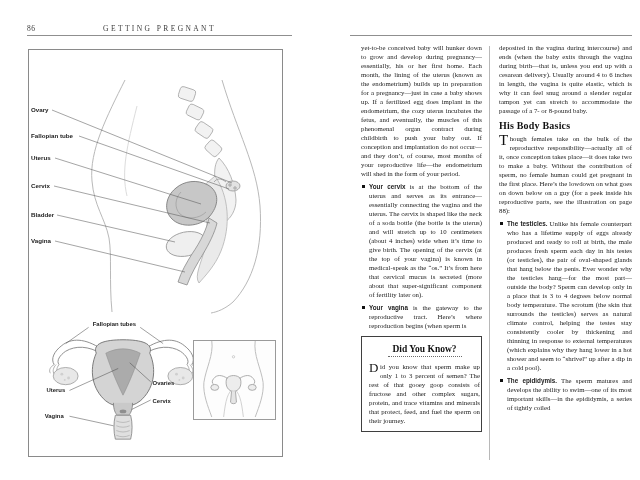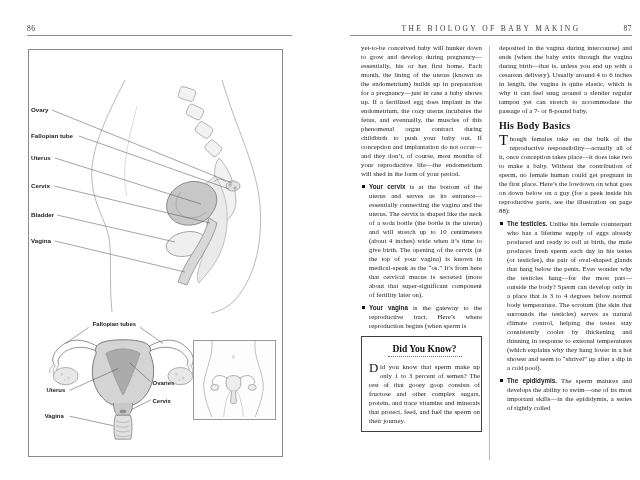--- a/index.html
+++ b/index.html
@@ -32,20 +32,21 @@
   .dyk-title{text-align:center;font-size:9.5px;font-weight:bold;color:#111;}
   .dyk-rule{width:74px;border-top:1px dotted #6a6a6a;height:0;margin:2px auto 5px auto;}
   .dyk .body-text{margin:0;}
   svg text{font-family:"Liberation Sans", sans-serif;font-weight:bold;fill:#222;}
 </style>
 </head>
 <body>
 
 <div class="abs" style="left:0;top:0;width:320px;height:436px;">
   <span class="abs pagenum" style="left:27px;top:24px;">86</span>
+  <div class="abs runhead" style="left:27px;top:24px;width:265px;">GETTING PREGNANT</div>
   <div class="abs hrule" style="left:27px;top:35px;width:265px;"></div>
 
   <div class="abs inside-box" style="left:28px;top:49px;width:253px;height:406px;">
 
     <svg class="abs" style="left:0;top:26px;" width="249" height="238" viewBox="0 0 249 238">
       <g stroke="#b9b9b9" fill="none" stroke-width="1">
         <path d="M96,4 C78,40 60,75 63,105 C65,130 76,142 80,162 C83,180 80,205 83,236"></path>
         <path d="M193,4 C208,55 228,90 231,130 C234,172 224,205 204,226 C196,233 188,236 182,237"></path>
         <path d="M108,30 C98,70 92,95 98,120" stroke="#dcdcdc"></path>
       </g>
@@ -146,24 +147,20 @@
           <ellipse cx="21" cy="47" rx="4" ry="3"></ellipse>
           <ellipse cx="59" cy="47" rx="4" ry="3"></ellipse>
           <path d="M38,51 L37,62 C38,64 42,64 43,62 L42,51" fill="#e5e5e5"></path>
         </g>
       </svg>
     </div>
   </div>
 </div>
 
 <div class="abs" style="left:320px;top:0;width:320px;height:480px;">
-  <div class="abs" style="left:30px;top:24px;width:282px;">
-    <div class="runhead">THE BIOLOGY OF BABY MAKING</div>
-    <span class="abs pagenum" style="right:0;top:0;">87</span>
-  </div>
   <div class="abs hrule" style="left:30px;top:35px;width:282px;"></div>
 
   <div class="col" style="left:41px;width:121px;">
     <p class="body-text">yet-to-be conceived baby will hunker down to grow and develop during pregnancy—essentially, his or her first home. Each month, the lining of the uterus (known as the endometrium) builds up in preparation for a pregnancy—just in case a baby shows up. If a fertilized egg does implant in the endometrium, the cozy uterus incubates the fetus, and eventually, the muscles of this phenomenal organ contract during childbirth to push your baby out. If conception and implantation do not occur—and they don’t, of course, most months of your reproductive life—the endometrium will shed in the form of your period.</p>
 
     <div class="bullet body-text">
       <span class="marker"></span><span class="lead">Your cervix</span><span> is at the bottom of the uterus and serves as its entrance—essentially connecting the vagina and the uterus. The cervix is shaped like the neck of a soda bottle (the bottle is the uterus) and will stretch up to 10 centimeters (about 4 inches) wide when it’s time to give birth. The opening of the cervix (at the top of your vagina) is known in medical-speak as the “os.” It’s from here that cervical mucus is secreted (more about that super-significant component of fertility later on).</span>
     </div>
 
     <div class="bullet body-text">

